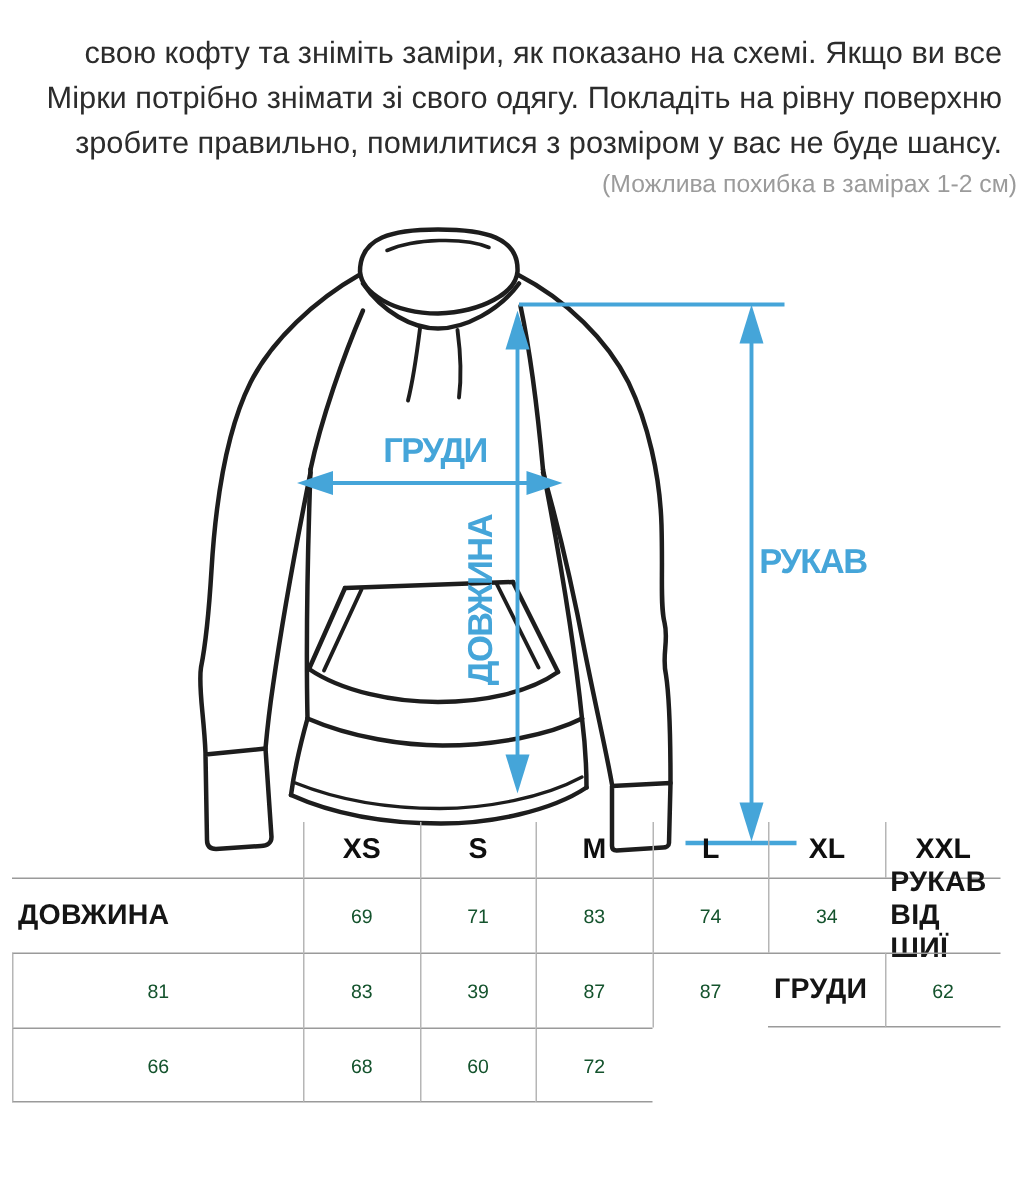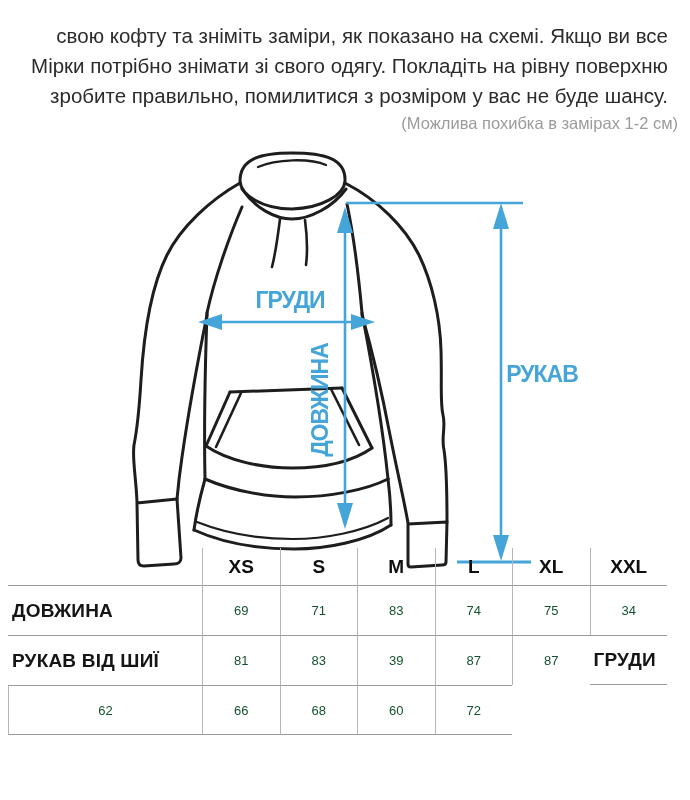--- a/index.html
+++ b/index.html
@@ -98,21 +98,20 @@
     <div class="cell head vline">M</div>
     <div class="cell head vline">L</div>
     <div class="cell head vline">XL</div>
     <div class="cell head vline">XXL</div>
 
     <div class="cell data rowlabel hline">ДОВЖИНА</div>
     <div class="cell data vline hline">69</div>
     <div class="cell data vline hline">71</div>
     <div class="cell data vline hline">83</div>
     <div class="cell data vline hline">74</div>
-    <div class="cell data vline hline">75</div>
     <div class="cell data vline hline">34</div>
 
     <div class="cell data rowlabel hline">РУКАВ ВІД ШИЇ</div>
     <div class="cell data vline hline">81</div>
     <div class="cell data vline hline">83</div>
     <div class="cell data vline hline">39</div>
     <div class="cell data vline hline">87</div>
     <div class="cell data vline hline">87</div>
 
     <div class="cell data rowlabel hline bline">ГРУДИ</div>

